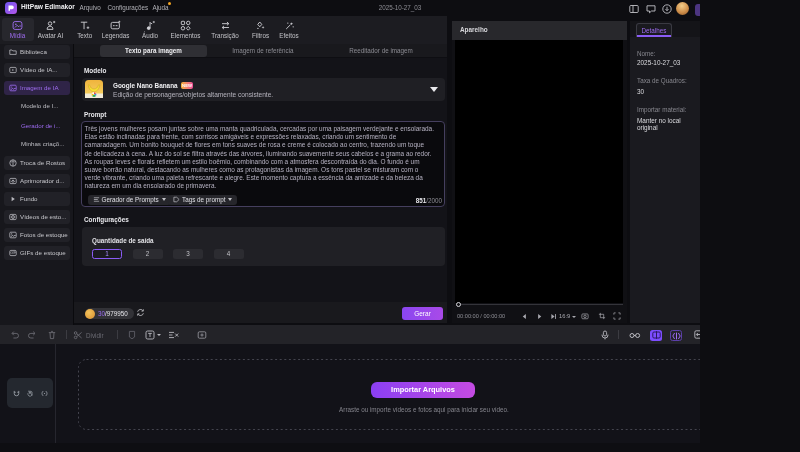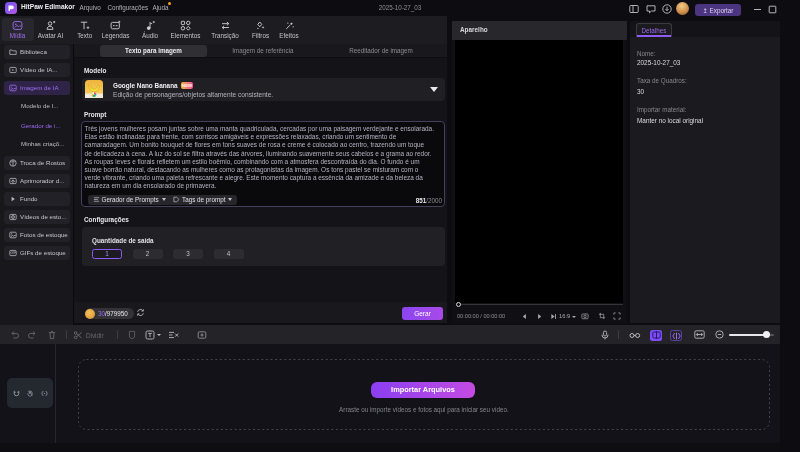--- a/index.html
+++ b/index.html
@@ -1,17 +1,17 @@
 <!DOCTYPE html>
 <html><head><meta charset="utf-8">
 <style>
 *{margin:0;padding:0;box-sizing:border-box;}
 html,body{width:800px;height:452px;overflow:hidden;background:#0d0d11;font-family:"Liberation Sans",sans-serif;}
 .abs{position:absolute;}
-#stage{position:relative;width:780px;height:452px;background:#0d0d11;overflow:hidden;}
+#stage{position:relative;width:700px;height:452px;background:#0d0d11;overflow:hidden;}
 #titlebar{left:0;top:0;width:800px;height:16px;background:#0d0d11;}
 #logo{left:5px;top:2px;width:12px;height:12px;border-radius:3.5px;background:linear-gradient(135deg,#6e55ee,#b457e8);}
 #logo svg{position:absolute;left:2px;top:2px;}
 #appname{left:21px;top:2.5px;font-size:6.6px;font-weight:bold;color:#efeff2;}
 .menu{top:3.5px;font-size:6.3px;color:#b2b2b8;}
 #ajudadot{left:167.5px;top:2px;width:3px;height:3px;border-radius:50%;background:#f5a623;}
 #tdate{left:360px;top:3.5px;width:80px;text-align:center;font-size:6.3px;color:#8e8e95;}
 .tico{top:4px;}
 #avatar{left:676px;top:2px;width:13px;height:13px;border-radius:50%;background:radial-gradient(circle at 45% 30%,#f2cd8a,#cf8f4b 55%,#8a5526);}
 #exportbtn{left:695px;top:3.5px;width:46px;height:12.5px;border-radius:3px;background:#4c3580;color:#d9d2ea;font-size:6.3px;text-align:center;line-height:13px;}

